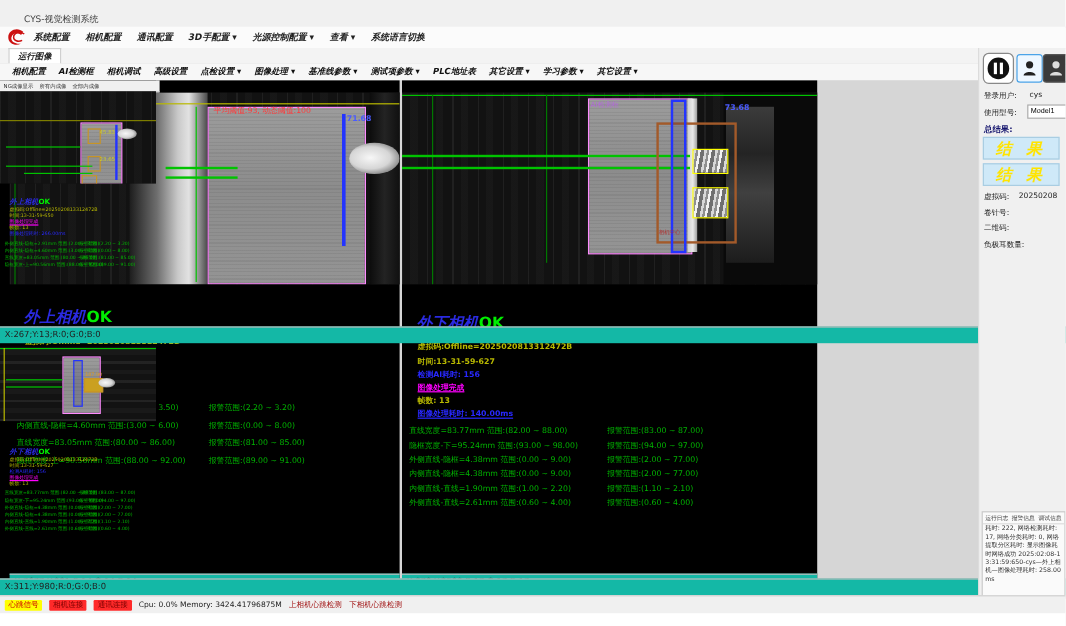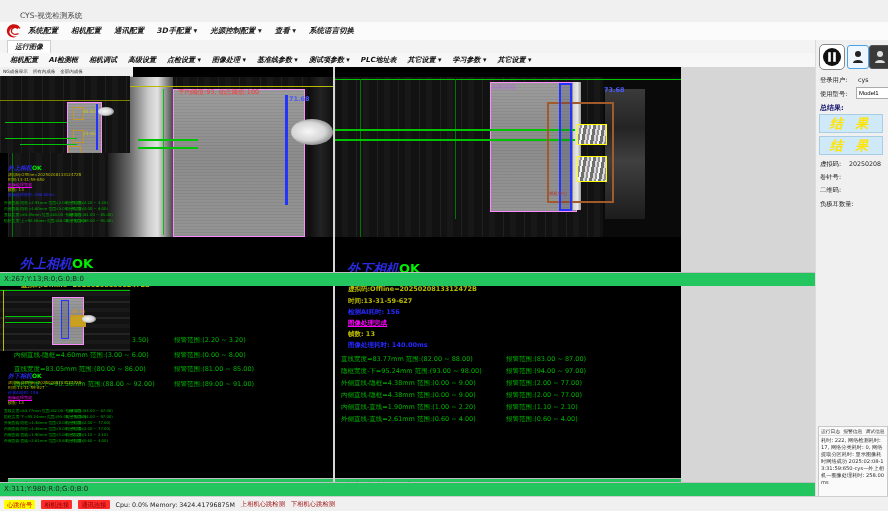--- a/index.html
+++ b/index.html
@@ -55,21 +55,21 @@
   .ovl-orange{position:absolute;color:#e09a20;font-size:4px;white-space:nowrap;}
   
   .res-h{position:absolute;font-family:"DejaVu Serif","Liberation Serif",serif;font-style:italic;font-weight:bold;font-size:13px;color:#2a2ae0;white-space:nowrap;}
   .res-h .ok{font-family:"DejaVu Sans",sans-serif;font-style:normal;color:#00ee00;}
   .res-ng{position:absolute;font-size:5px;color:#ff00ff;white-space:nowrap;}
   .iline{position:absolute;font-size:6.5px;font-weight:bold;white-space:nowrap;}
   .ty{color:#b9b900;} .tm{color:#ff00ff;text-decoration:underline;} .tb{color:#2828ff;}
   .meas{position:absolute;}
   .mrow{display:flex;font-size:6.5px;color:#00b400;white-space:nowrap;}
   .mrow .v{width:160px;flex:none;}
-  .pstatus{position:absolute;left:0;right:0;bottom:0;height:13px;background:#22c55e;border-top:1px solid #bdbdbd;
+  .pstatus{position:absolute;left:0;right:0;bottom:0;height:13px;background:#14b8a6;border-top:1px solid #bdbdbd;
            color:#222;font-size:7px;line-height:13px;padding-left:4px;white-space:nowrap;}
   
   .ngtabs{position:absolute;left:0;top:0;width:130px;height:9px;background:#f0f0f0;display:flex;align-items:center;gap:5px;padding-left:3px;border-bottom:1px solid #ccc;}
   .ngtab{font-size:4.5px;color:#333;white-space:nowrap;}
   .mini-h{position:absolute;font-family:"DejaVu Serif","Liberation Serif",serif;font-style:italic;font-weight:bold;font-size:6px;color:#2a2ae0;white-space:nowrap;}
   .mini-h .ok{font-family:"DejaVu Sans",sans-serif;font-style:normal;color:#00ee00;}
   .mini-line{position:absolute;font-size:4px;line-height:5px;white-space:nowrap;}
   .mini-row{display:flex;font-size:3.8px;color:#00b400;white-space:nowrap;line-height:6px;}
   .mini-row .v{width:62px;flex:none;}
   
@@ -218,21 +218,21 @@
 
       <div class="res-h" style="left:12px;top:193px;">
         <span>外下相机</span><span class="ok">OK</span>
       </div>
       <span class="res-ng" style="left:13px;top:209px;">NG次数:0/10</span>
       <span class="iline ty" style="left:13px;top:218px;">虚拟码:Offline=2025020813312472B</span>
       <span class="iline ty" style="left:13px;top:230px;">时间:13-31-59-627</span>
       <span class="iline tb" style="left:13px;top:241px;">检测AI耗时: 156</span>
       <span class="iline tm" style="left:13px;top:252px;">图像处理完成</span>
       <span class="iline ty" style="left:13px;top:263px;">帧数: 13</span>
-      <span class="iline tb" style="left:13px;top:274px;">图像处理耗时: 140.00ms</span>
+      <span class="iline tb" style="left:13px;top:274px;text-decoration:underline;">图像处理耗时: 140.00ms</span>
       <div class="meas" style="left:6px;top:288px;width:336px;">
         <div class="mrow" style="height:12px;">
           <span class="v" style="width:165px;">直线宽度=83.77mm 范围:(82.00 ~ 88.00)</span>
           <span>报警范围:(83.00 ~ 87.00)</span>
         </div>
         <div class="mrow" style="height:12px;">
           <span class="v" style="width:165px;">隐框宽度-下=95.24mm 范围:(93.00 ~ 98.00)</span>
           <span>报警范围:(94.00 ~ 97.00)</span>
         </div>
         <div class="mrow" style="height:12px;">

